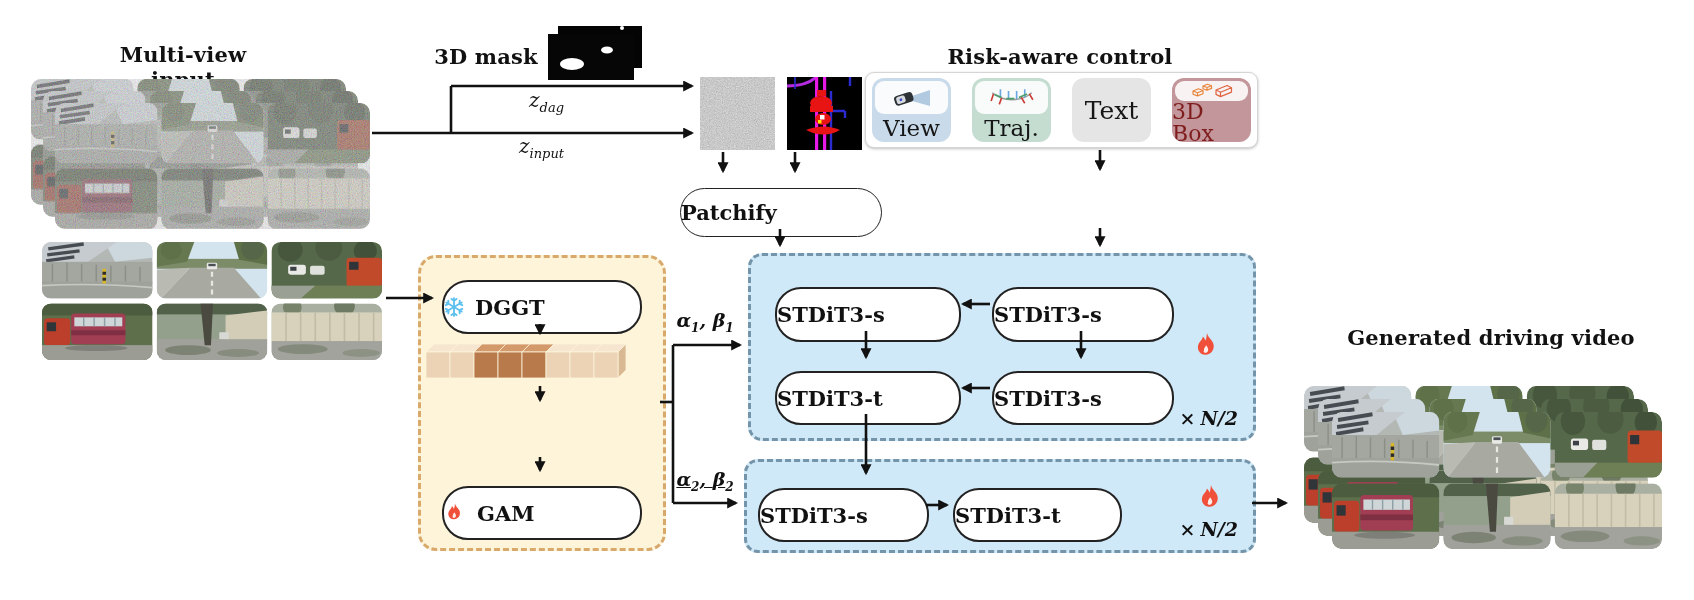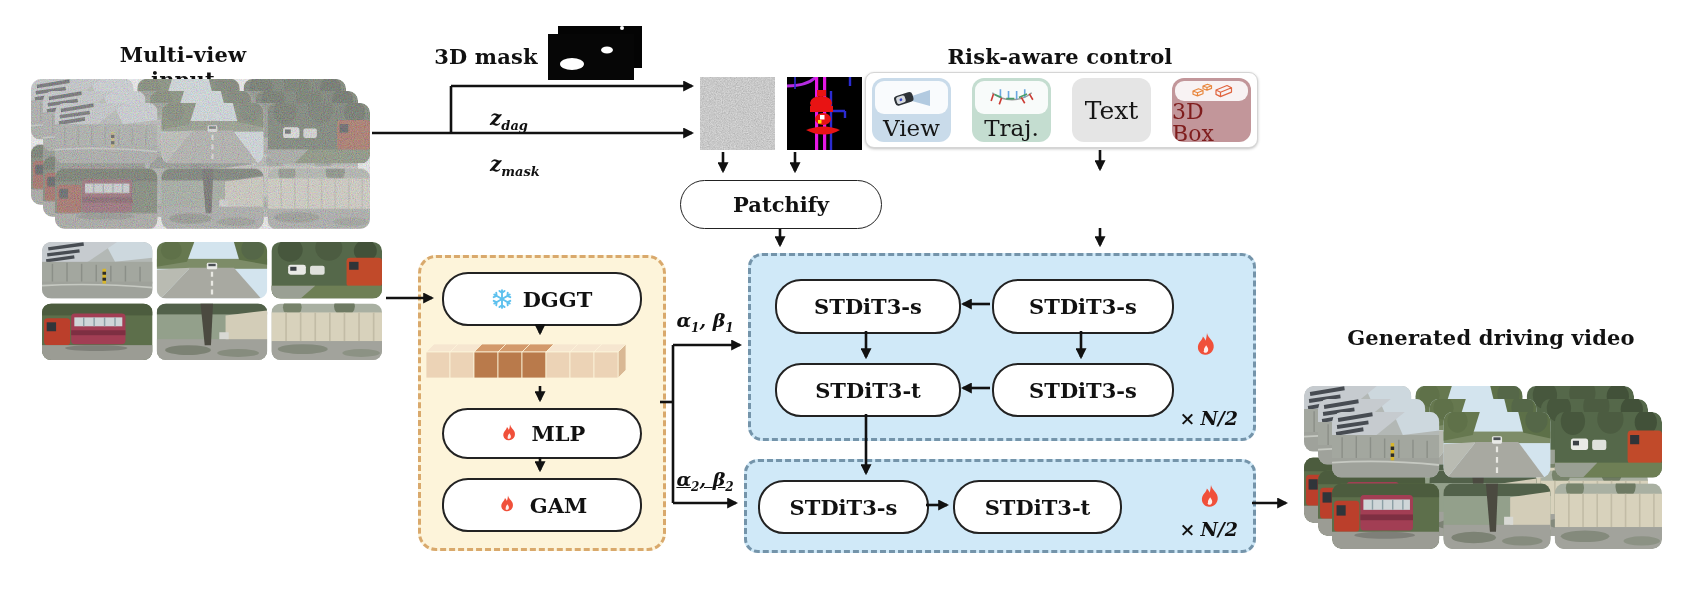--- a/index.html
+++ b/index.html
@@ -1,26 +1,26 @@
 <!DOCTYPE html>
 <html><head>
 <meta charset="utf-8">
 <style>
   html,body{margin:0;padding:0;background:#fff;}
   #canvas{position:relative;width:1694px;height:600px;background:#fff;overflow:hidden;
           font-family:"DejaVu Serif", serif;color:#111;}
   .abs{position:absolute;}
   .fig-title{position:absolute;font-weight:bold;font-size:21px;text-align:center;letter-spacing:.2px;}
   .pill{position:absolute;background:#fff;border:2px solid #222;border-radius:26px;
-        display:flex;align-items:center;justify-content:center;gap:11px;
-        font-weight:bold;font-size:21px;}
+        display:flex;align-items:center;justify-content:flex-start;gap:11px;
+        font-weight:bold;font-size:21px;margin-top:8px;}
   .pill-thin{border-width:1.6px;}
   .dash-yellow{position:absolute;background:#fdf4da;border:3px dashed #d9a96c;border-radius:18px;}
   .dash-blue{position:absolute;background:#d0e9f8;border:3px dashed #7494aa;border-radius:14px;}
-  .math-label{position:absolute;font-weight:bold;font-style:italic;font-size:20px;text-align:left;margin-top:18px;}
+  .math-label{position:absolute;font-weight:normal;font-style:italic;font-size:20px;text-align:right;}
   .math-label sub{font-size:13px;font-style:italic;}
   .alpha-label{position:absolute;font-weight:bold;font-style:italic;font-size:19px;text-align:center;}
   .alpha-label sub{font-size:12px;}
   .repeat-label{position:absolute;font-weight:bold;font-size:19px;text-align:right;}
   .repeat-label .it{font-style:italic;margin-left:5px;}
   .risk-container{position:absolute;background:#fff;border:1px solid #d5d5d5;border-radius:9px;
         box-shadow:0 1px 3px rgba(0,0,0,.25);display:flex;gap:21px;padding:5px 6px;box-sizing:border-box;}
   .risk-item{flex:1;border-radius:12px;display:flex;flex-direction:column;overflow:hidden;}
   .risk-icon-area{background:rgba(255,255,255,.88);border-radius:9px;margin:3px 3px 0 3px;height:33px;
         display:flex;align-items:center;justify-content:center;}
@@ -220,21 +220,21 @@
     <ellipse cx="36" cy="42" rx="8" ry="6" fill="#e81313"></ellipse>
     <path d="M19 53 Q37 46 53 53 Q37 62 19 53 z" fill="#e81313"></path>
     <rect x="33" y="38" width="4.5" height="4.5" fill="#fff"></rect>
     <rect x="31" y="43" width="3.5" height="3.5" fill="#ffe400"></rect>
   </svg>
 
   <div class="math-label" style="left:490px;top:88px;width:74px;">
     <span>z</span><sub>dag</sub>
   </div>
   <div class="math-label" style="left:490px;top:134px;width:74px;">
-    <span>z</span><sub>mask</sub>
+    <span>z</span><sub>input</sub>
   </div>
 
   <div class="pill pill-thin" style="left:680px;top:180px;width:200px;height:47px;">
     <span>Patchify</span>
   </div>
 
   <div class="risk-container" style="left:865px;top:72px;width:393px;height:76px;">
     <div class="risk-item" style="background:#c9dbea;">
       <div class="risk-icon-area">
         <svg width="40" height="22" viewBox="0 0 40 22">
@@ -325,26 +325,20 @@
           <rect x="0" y="12" width="24" height="26" fill="#ecd3b6"></rect>
         </g>
       <g transform="translate(168,0)">
           <polygon points="0,12 24,12 32,4 8,4" fill="#f6e6d0"></polygon>
           <polygon points="24,12 32,4 32,30 24,38" fill="#d9b894"></polygon>
           <rect x="0" y="12" width="24" height="26" fill="#ecd3b6"></rect>
         </g>
     </g>
   </svg>
 
-  <div class="pill" style="left:442px;top:408px;width:196px;height:47px;">
-    <svg width="22" height="22" viewBox="0 0 24 24">
-        <use href="#flame"></use>
-      </svg>
-    <span>MLP</span>
-  </div>
   <div class="pill" style="left:442px;top:478px;width:196px;height:50px;">
     <svg width="22" height="22" viewBox="0 0 24 24">
         <use href="#flame"></use>
       </svg>
     <span>GAM</span>
   </div>
 
   <div class="alpha-label" style="left:668px;top:309px;width:74px;">
     <span>α</span><sub>1</sub><span>,</span>
     <span>β</span><sub>1</sub>

